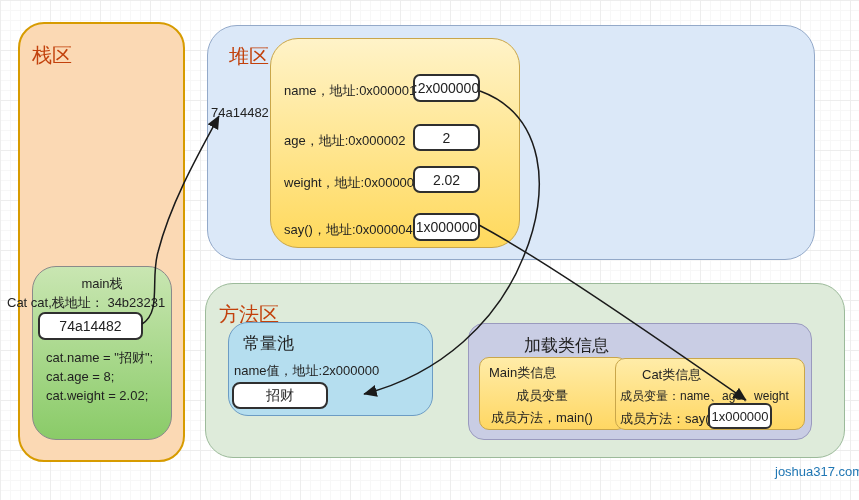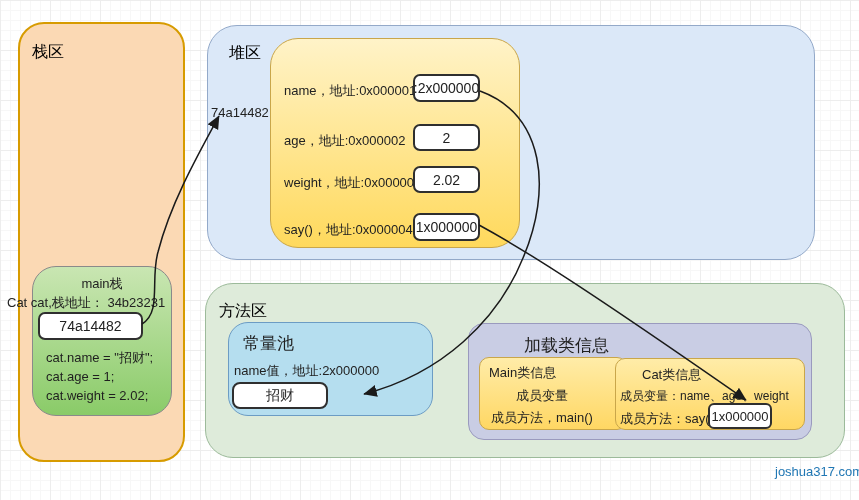--- a/index.html
+++ b/index.html
@@ -13,39 +13,39 @@
       linear-gradient(#f7f7f7 1px, transparent 1px),
       linear-gradient(90deg,#f7f7f7 1px, transparent 1px);
     background-size:50px 50px,50px 50px,10px 10px,10px 10px;
     color:#1f1f1f;
   }
   .region { position:absolute; }
   .stack-area {
     left:18px; top:22px; width:167px; height:440px;
     background:#fbd9b4; border:2px solid #d79b00; border-radius:26px;
   }
-  .region-title { position:absolute; font-size:16px; color:#000000; white-space:nowrap;font-family:Liberation Serif, serif; }
+  .region-title { position:absolute; font-size:20px; color:#c2410c; white-space:nowrap;font-family:Liberation Serif, serif; }
   .heap-area {
     left:207px; top:25px; width:608px; height:235px;
     background:#dbe8f8; border:1.5px solid #93a9c9; border-radius:30px;
   }
   .cat-object {
     left:270px; top:38px; width:250px; height:210px;
     background:linear-gradient(180deg,#fff3c8 0%,#ffd95c 100%);
     border:1.5px solid #c9a64a; border-radius:28px;
   }
   .field-label { position:absolute; font-size:13px; white-space:nowrap; color:#222; }
   .value-box {
     position:absolute; background:#ffffff; border:2px solid #2f2f2f; border-radius:7px;
     display:flex; align-items:center; justify-content:center;
     font-size:14px; color:#222; white-space:nowrap;
   }
   .free-label { position:absolute; font-size:13px; color:#222; white-space:nowrap; }
   .main-stack {
-    left:32px; top:266px; width:140px; height:150px;
+    left:32px; top:266px; width:140px; height:174px;
     background:linear-gradient(180deg,#c9e6b2 0%,#8acb68 100%);
     border:1.5px solid #8a8a8a; border-radius:24px;
   }
   .main-stack-title { position:absolute; left:0; right:0; top:8px; text-align:center; font-size:13px; }
   .code-block { position:absolute; left:46px; top:348px; font-size:13px; line-height:19px; color:#1f1f1f; white-space:nowrap; }
   .method-area {
     left:205px; top:283px; width:640px; height:175px;
     background:#deebda; border:1.5px solid #9cba9a; border-radius:28px;
   }
   .constant-pool {
@@ -95,21 +95,21 @@
 
   <div class="free-label" style="left:211px; top:105px;">74a14482</div>
 
   <div class="region main-stack">
     <div class="main-stack-title">main栈</div>
   </div>
   <div class="free-label" style="left:7px; top:294px;">Cat cat,栈地址： 34b23231</div>
   <div class="value-box" style="left:38px; top:312px; width:105px; height:28px;">74a14482</div>
   <div class="code-block">
     <div>cat.name = "招财";</div>
-    <div>cat.age = 1;</div>
+    <div>cat.age = 8;</div>
     <div>cat.weight = 2.02;</div>
   </div>
 
   <div class="region method-area">
     <div class="region-title" style="left:13px; top:17px;">方法区</div>
   </div>
 
   <div class="region constant-pool">
     <div class="pool-title">常量池</div>
     <div class="field-label" style="left:5px; top:39px;">name值，地址:2x000000</div>

